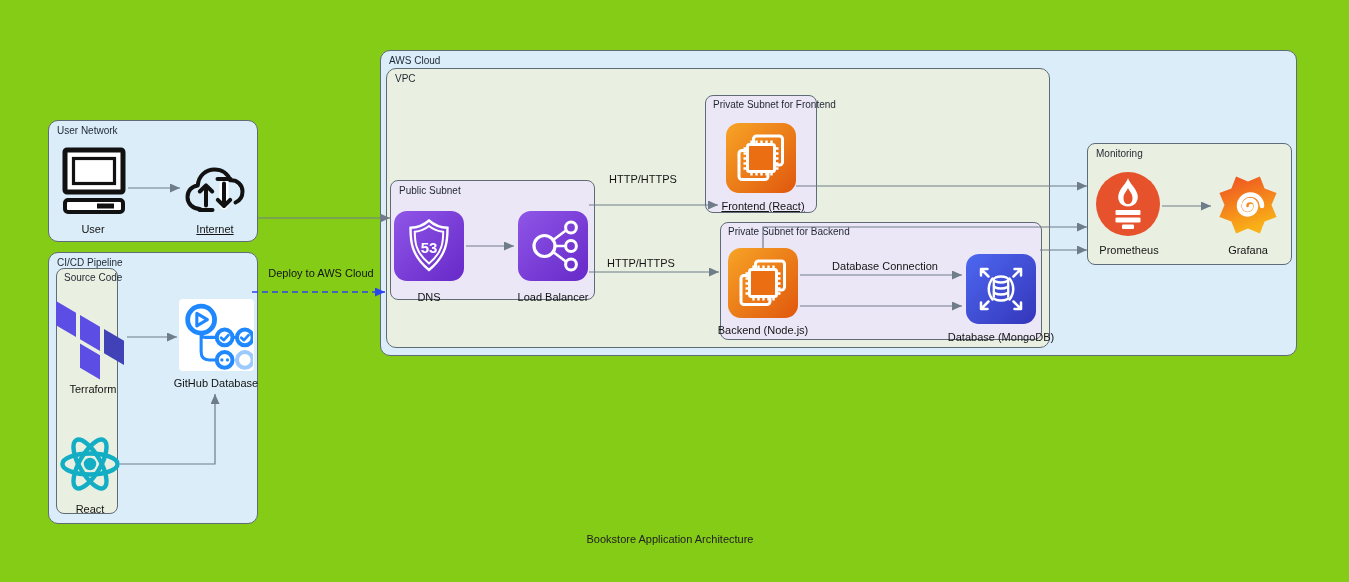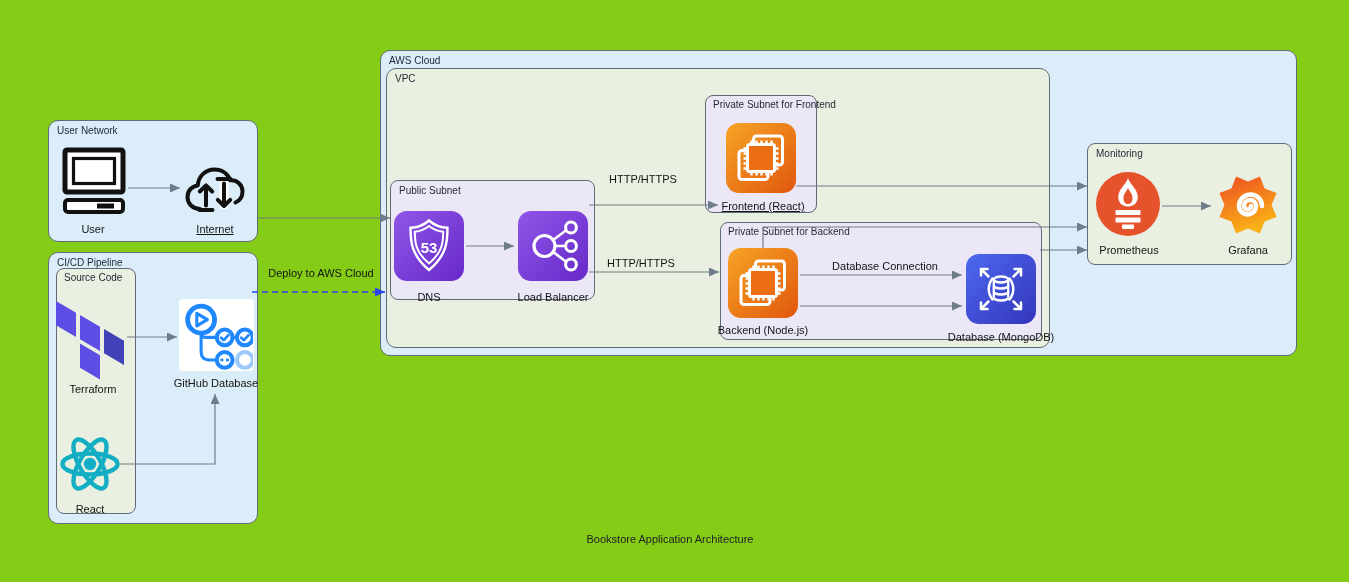--- a/index.html
+++ b/index.html
@@ -40,21 +40,21 @@
   </div>
   <div class="grp green r8" style="left:1087px;top:143px;width:205px;height:122px;">
     <span class="glabel">Monitoring</span>
   </div>
   <div class="grp blue r10" style="left:48px;top:120px;width:210px;height:122px;">
     <span class="glabel">User Network</span>
   </div>
   <div class="grp blue r10" style="left:48px;top:252px;width:210px;height:272px;">
     <span class="glabel">CI/CD Pipeline</span>
   </div>
-  <div class="grp green r8" style="left:56px;top:268px;width:80px;height:246px;">
+  <div class="grp green r8" style="left:56px;top:268px;width:62px;height:246px;">
     <span class="glabel small">Source Code</span>
   </div>
 
   <svg class="wires" width="1349" height="582">
     <defs>
       <marker id="ah" markerUnits="userSpaceOnUse" markerWidth="11" markerHeight="9" refX="10" refY="4.5" orient="auto">
         <path d="M0,0 L10,4.5 L0,9 Z" fill="#6f7d8a"></path>
       </marker>
       <marker id="ahb" markerUnits="userSpaceOnUse" markerWidth="11" markerHeight="9" refX="10" refY="4.5" orient="auto">
         <path d="M0,0 L10,4.5 L0,9 Z" fill="#2b44f0"></path>

